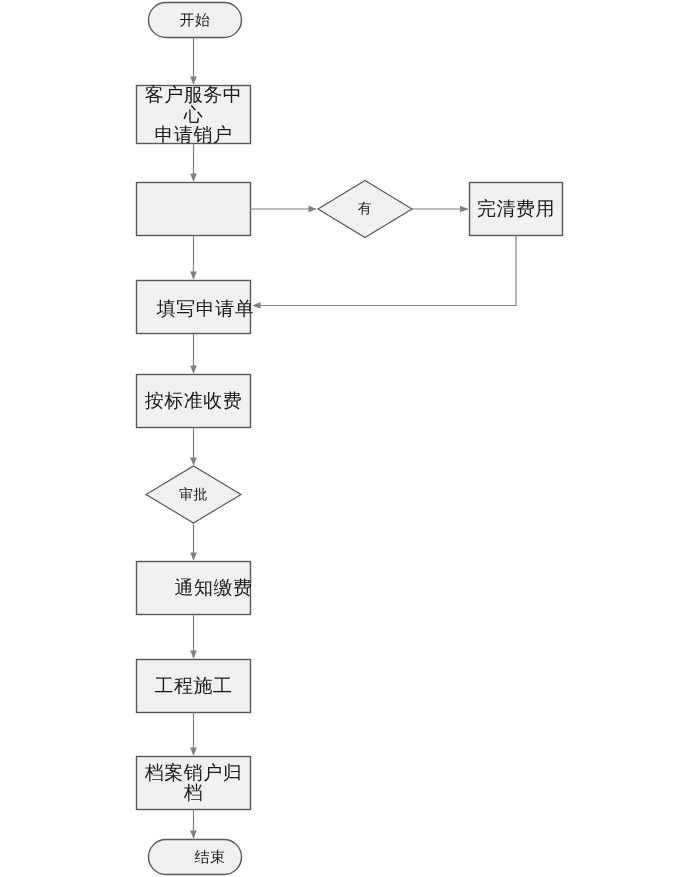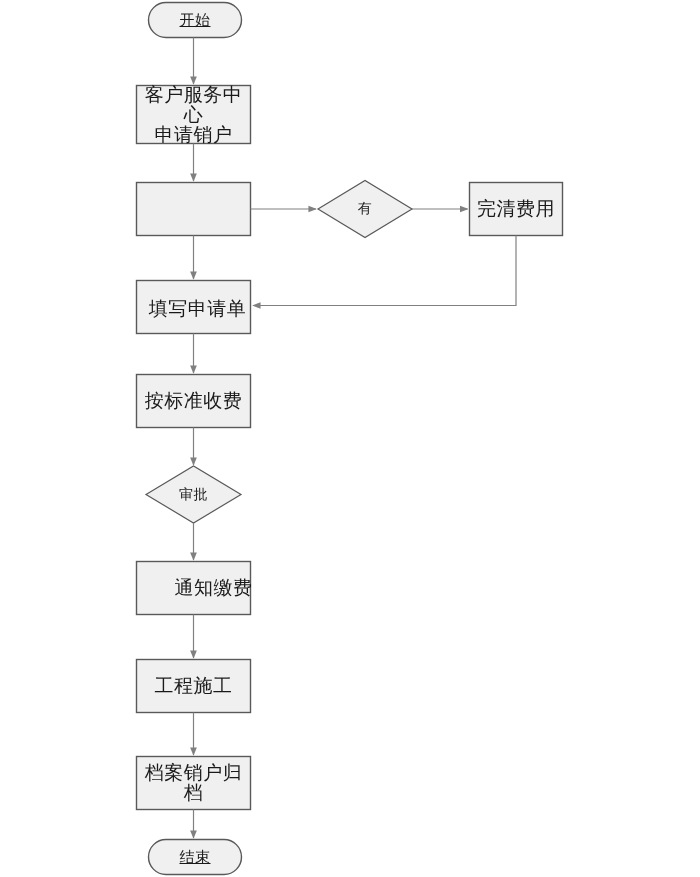--- a/index.html
+++ b/index.html
@@ -37,21 +37,21 @@
     justify-content: center;
     text-align: center;
     color: #1a1a1a;
     font-size: 19px;
     line-height: 20px;
     letter-spacing: 0.5px;
     white-space: pre-line;
     pointer-events: none;
   }
   .label-diamond { font-size: 14px; }
-  .label-term { font-size: 15px; text-decoration: underline; }
+  .label-term { font-size: 15px; }
 </style>
 </head>
 <body>
 
 <div id="flow-root">
 
   <svg id="flow-svg" xmlns="http://www.w3.org/2000/svg">
     <defs>
       <marker id="arrow" viewBox="0 0 10 10" refX="9" refY="5" markerWidth="7" markerHeight="7" orient="auto-start-reverse">
         <path d="M 0 1 L 10 5 L 0 9 z" fill="#808080"></path>
@@ -110,27 +110,27 @@
   <div class="node-label label-term" style="left:148px; top:2px; width:94px; height:36px;">开始</div>
 
   <div class="node-label" style="left:136px; top:85px; width:115px; height:59px;">客户服务中心
 申请销户</div>
 
 
   <div class="node-label label-diamond" style="left:318px; top:180px; width:94px; height:58px;">有</div>
 
   <div class="node-label" style="left:469px; top:182px; width:94px; height:54px;">完清费用</div>
 
-  <div class="node-label" style="left:140px; top:280px; width:115px; height:57px;">填写申请单</div>
+  <div class="node-label" style="left:148px; top:280px; width:115px; height:57px;">填写申请单</div>
 
   <div class="node-label" style="left:136px; top:374px; width:115px; height:54px;">按标准收费</div>
 
   <div class="node-label label-diamond" style="left:146px; top:466px; width:95px; height:57px;">审批</div>
 
   <div class="node-label" style="left:120px; top:561px; width:115px; height:54px;padding-left:36px;">通知缴费</div>
 
   <div class="node-label" style="left:136px; top:659px; width:115px; height:54px;">工程施工</div>
 
   <div class="node-label" style="left:136px; top:756px; width:115px; height:54px;">档案销户归档</div>
 
-  <div class="node-label label-term" style="left:148px; top:839px; width:94px; height:36px;">结束</div>
+  <div class="node-label label-term" style="left:163px; top:839px; width:94px; height:36px;">结束</div>
 
 </div>
 
 </body></html>

